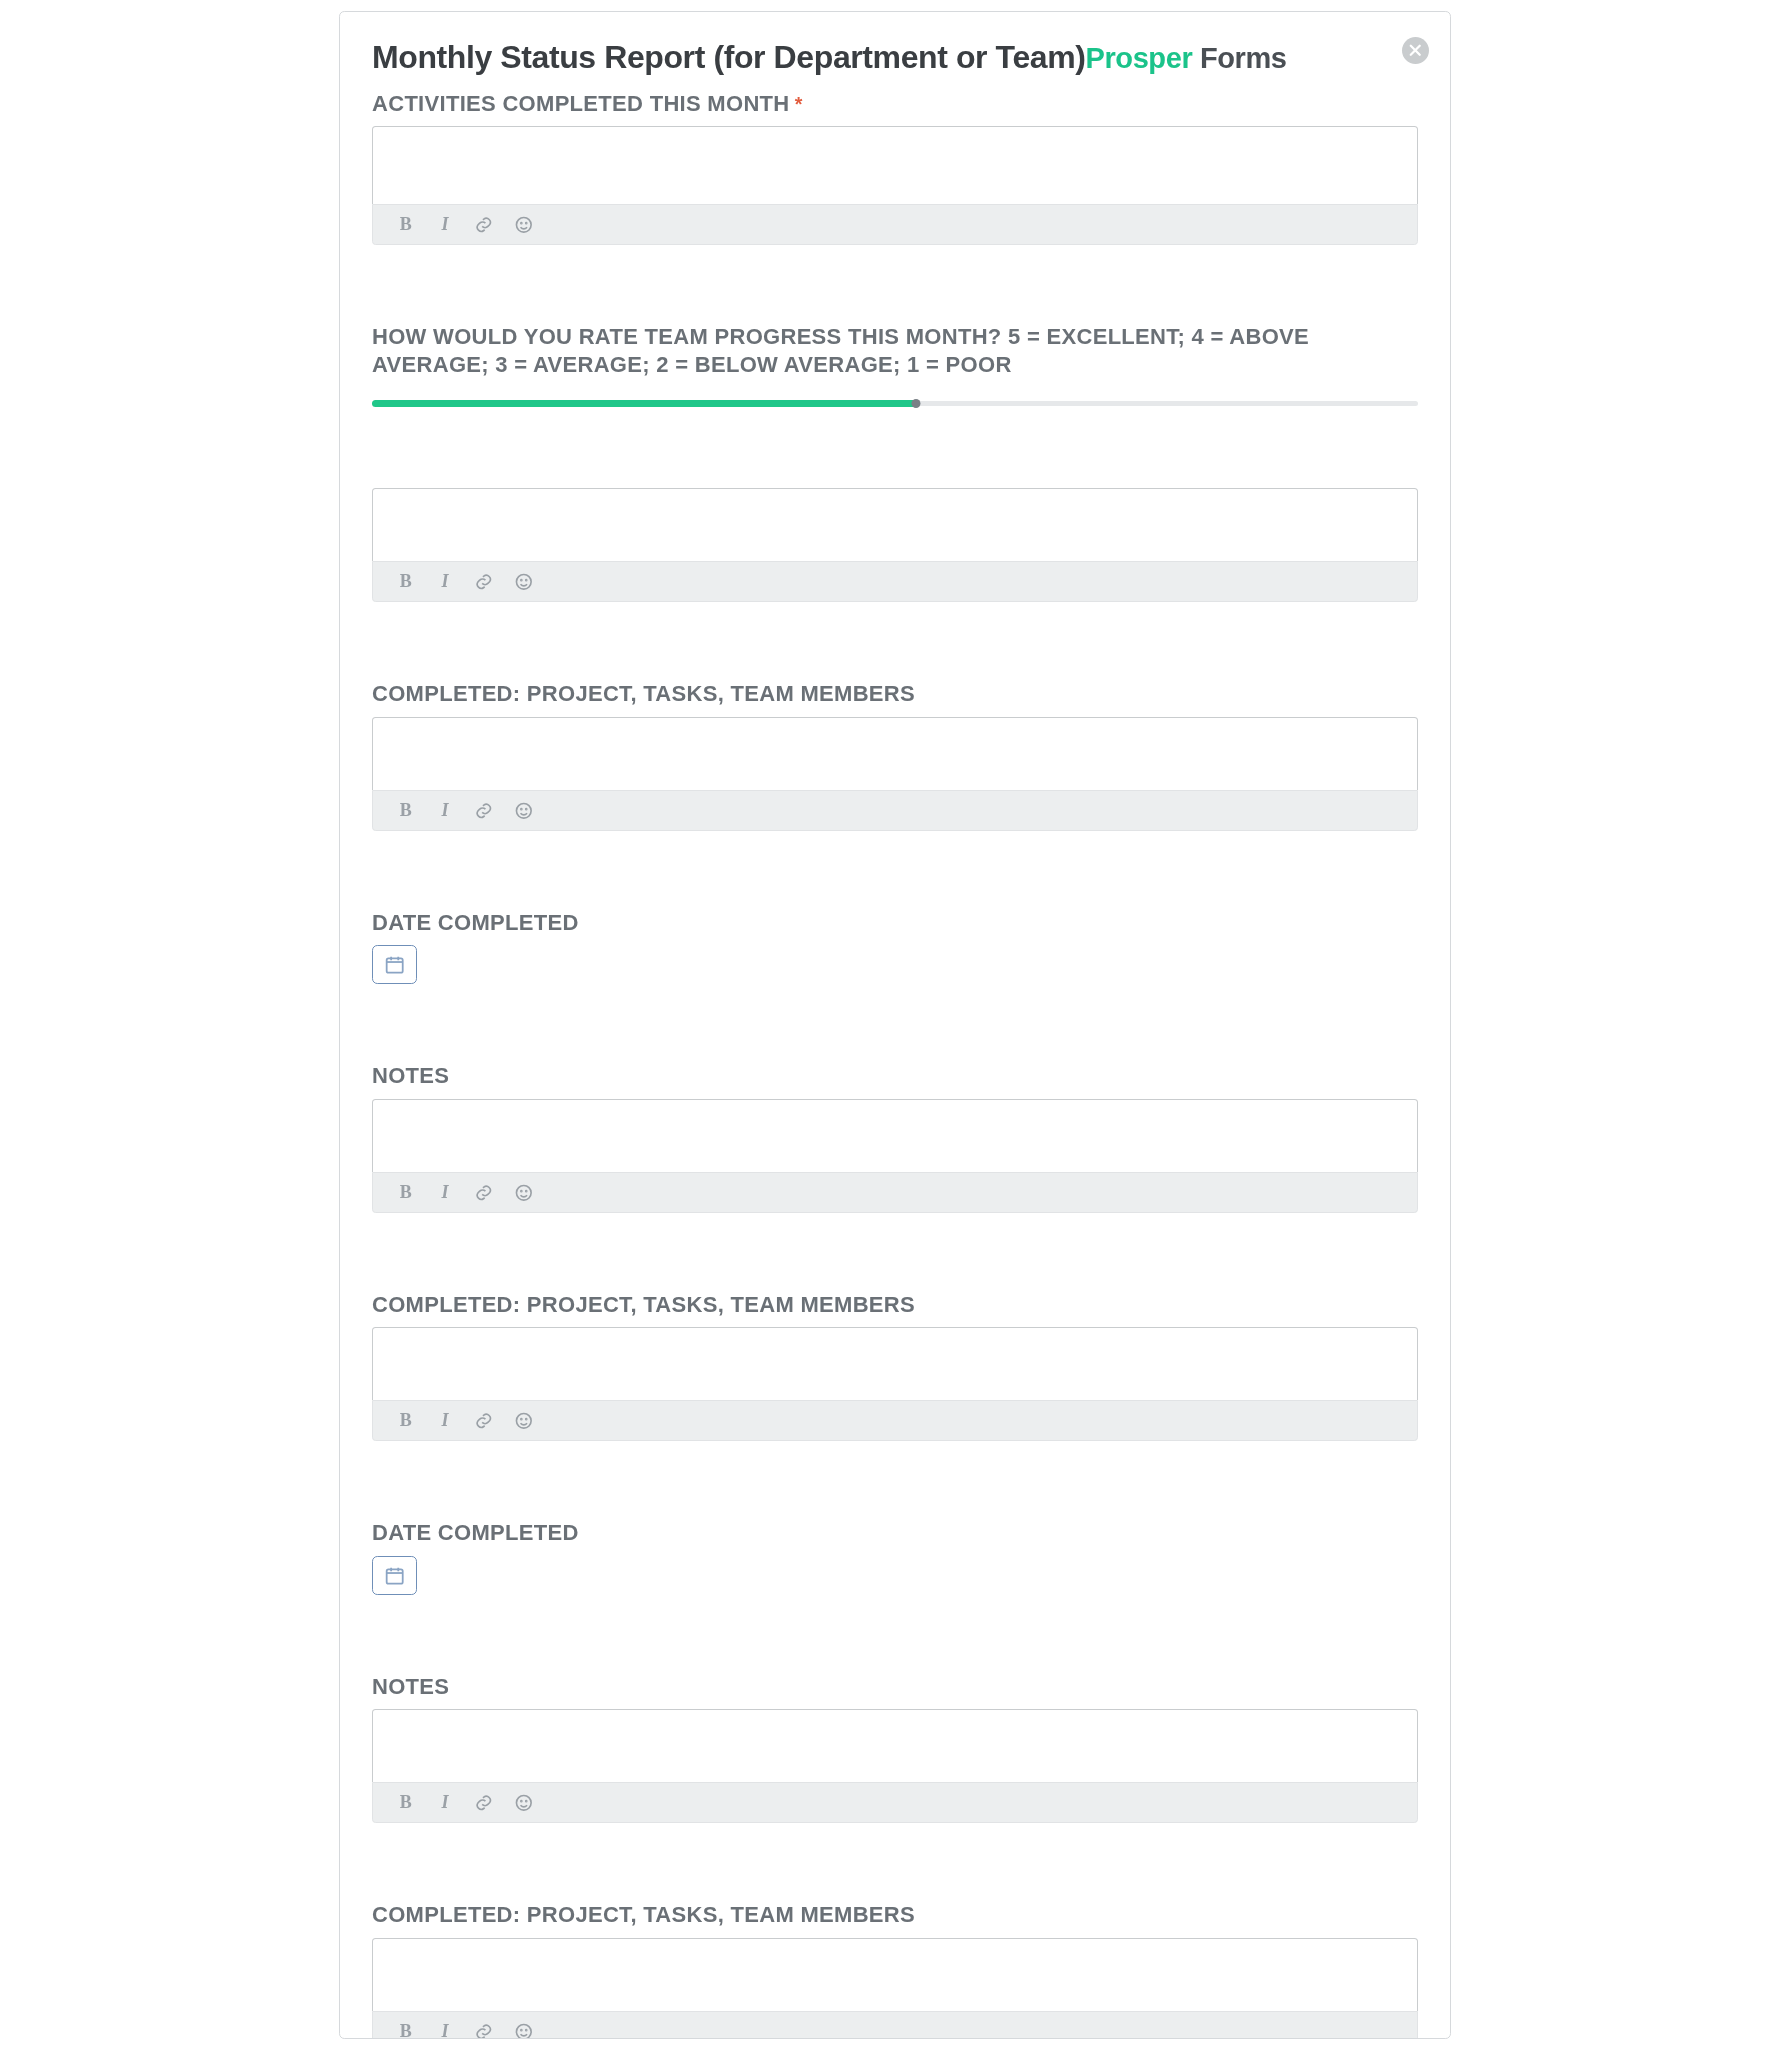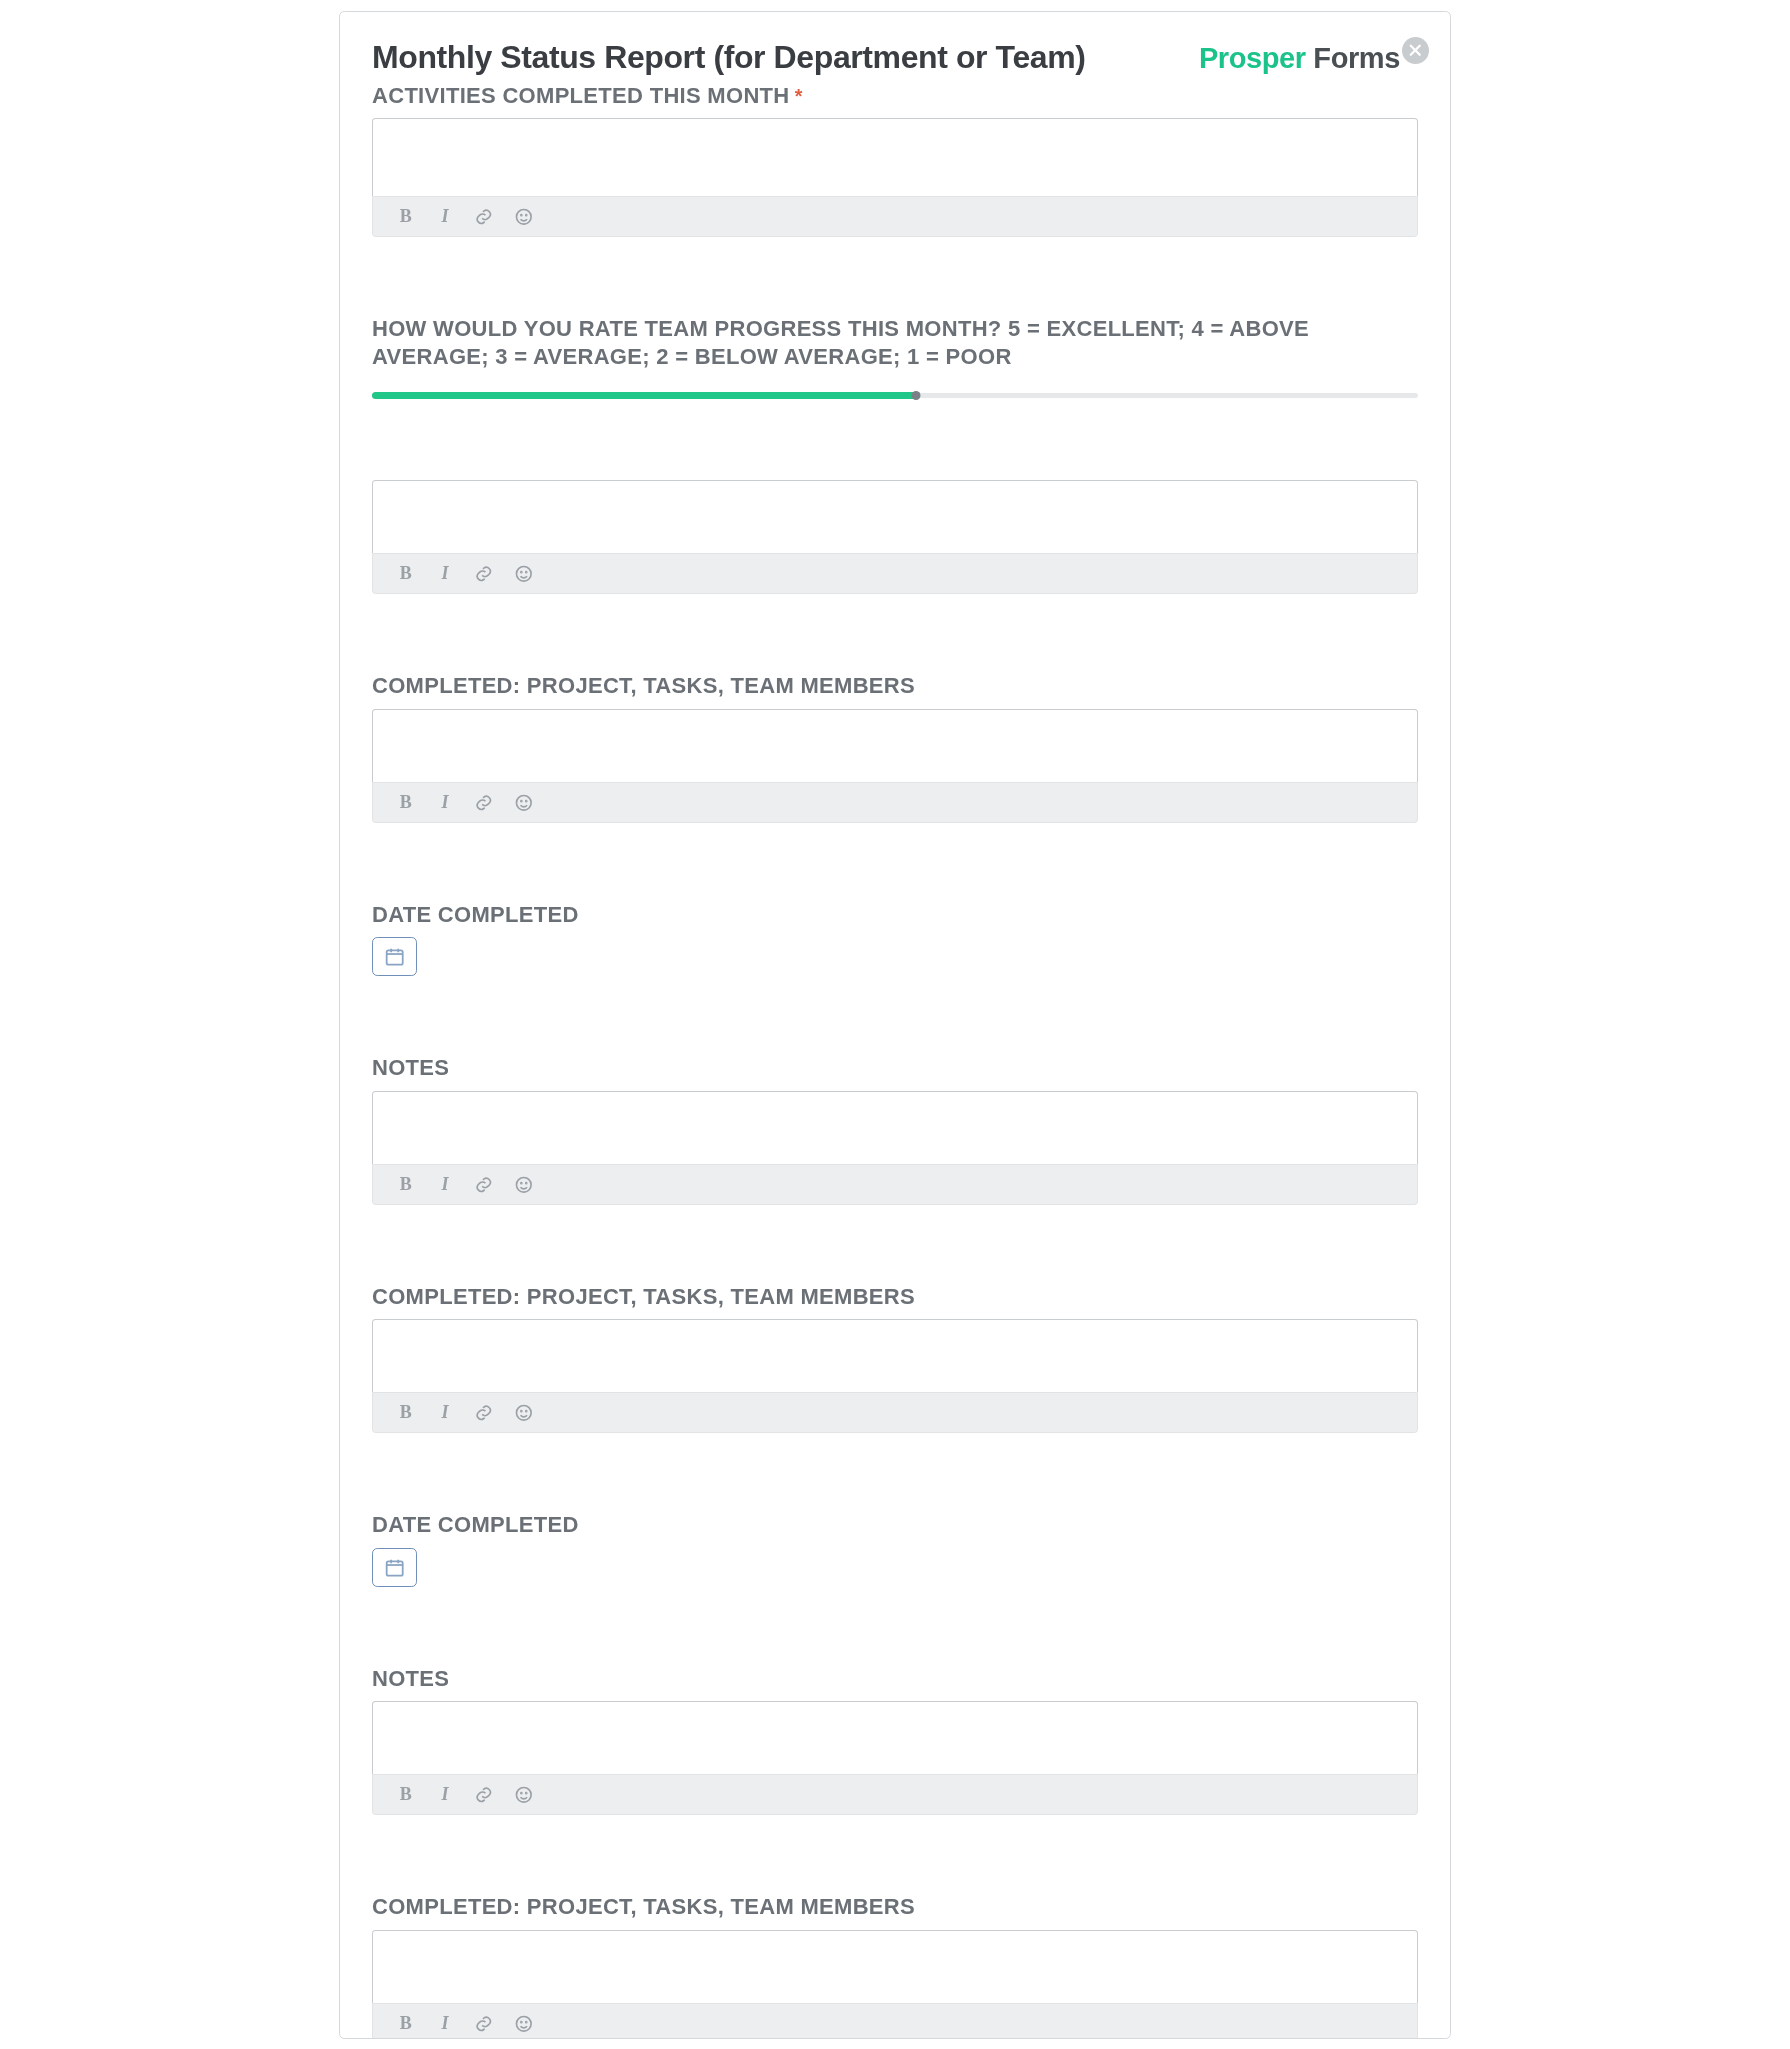--- a/index.html
+++ b/index.html
@@ -26,21 +26,20 @@
     right: 21.4px;
     width: 27px; height: 27px;
     border-radius: 50%;
     background: #c9ccce;
     display: flex; align-items: center; justify-content: center;
     cursor: pointer;
   }
   .close-btn svg { width: 12.5px; height: 12.5px; fill: #fff; }
   .header {
     display: flex;
-    justify-content: space-between;
     align-items: flex-start;
     margin-bottom: 3.6px;
   }
   .title {
     font-size: 32px;
     font-weight: 700;
     color: #3a3e42;
     letter-spacing: -0.4px;
   }
   .brand {
@@ -54,21 +53,21 @@
   .brand .p2 { color: #4a4f54; }
   .label {
     font-size: 22px;
     font-weight: 700;
     color: #6a7076;
     letter-spacing: 0.3px;
     text-transform: uppercase;
     line-height: 1.25;
   }
   .required { color: #e25c3e; font-size: 19.6px; margin-left: 5.3px; }
-  .field-block { margin-top: 6px; }
+  .field-block { margin-top: 14px; }
   .section-gap { margin-top: 78px; }
   .textarea {
     width: 100%;
     height: 78px;
     border: 0.9px solid #c9ccce;
     border-bottom: none;
     border-radius: 3.6px 3.6px 0 0;
     background: #fff;
   }
   .textarea.short { height: 73px; }

